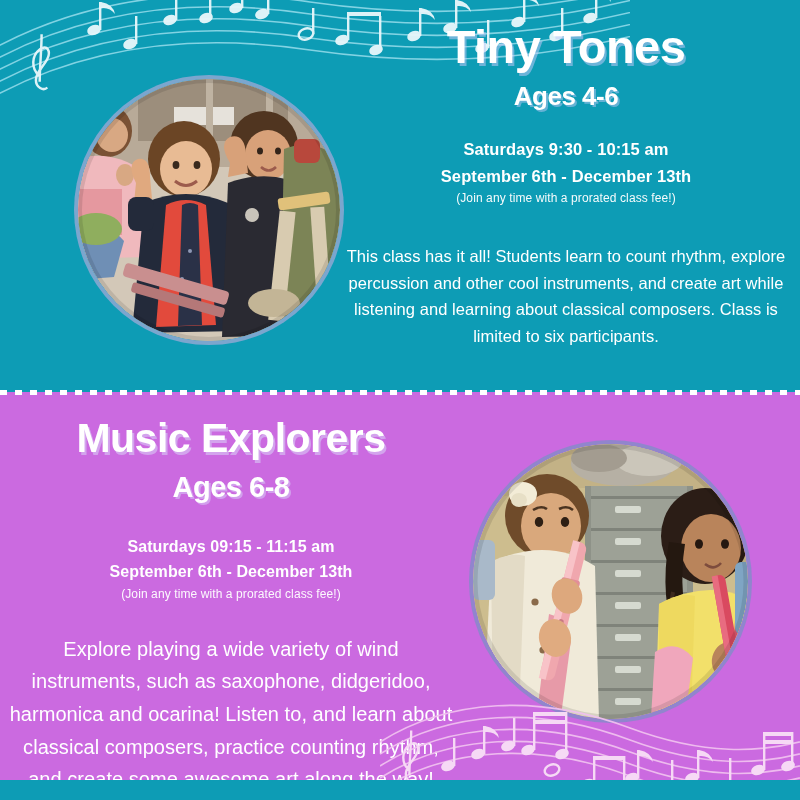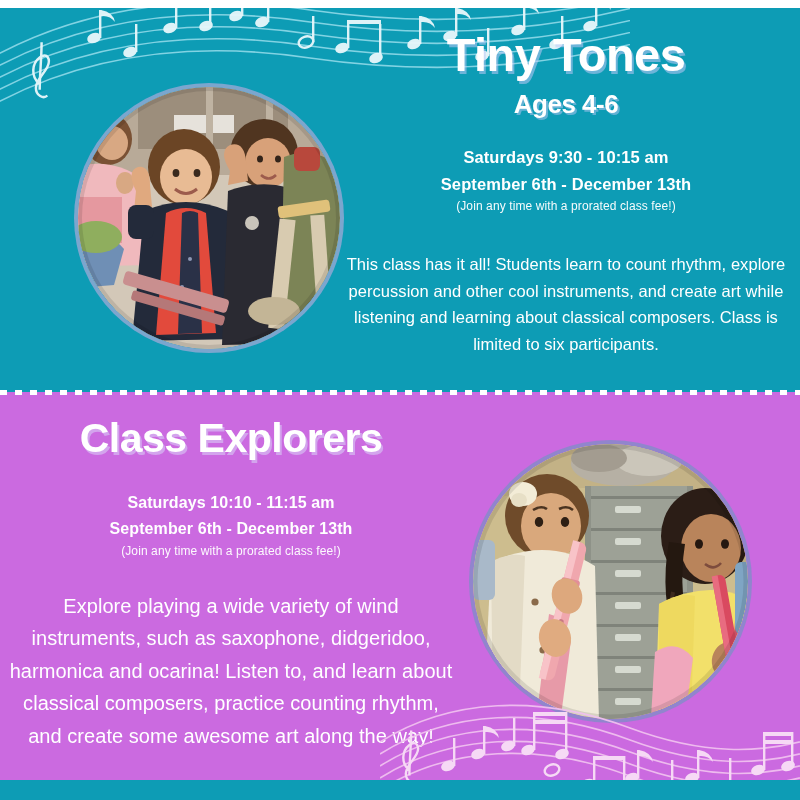--- a/index.html
+++ b/index.html
@@ -13,21 +13,21 @@
   .poster {
     position: relative;
     width: 800px;
     height: 800px;
     overflow: hidden;
   }
 
   
   .section-teal {
     position: absolute;
-    left: 0; top: 8px;
+    left: 0; top: 0;
     width: 800px;
     height: 392px;
     background: #0d9cb5;
     overflow: hidden;
   }
 
   
   .divider {
     position: absolute;
     left: 0;
@@ -406,23 +406,24 @@
           </g>
 
           <rect x="262" y="118" width="22" height="72" rx="6" fill="#7fa5c4"></rect>
           <rect x="0" y="96" width="22" height="60" rx="6" fill="#a9b9c9"></rect>
           <circle cx="137.5" cy="137.5" r="136" fill="none" stroke="rgba(0,0,0,0.10)" stroke-width="6"></circle>
         </g>
       </svg>
     </div>
 
     <div class="text-block" id="purple-text" style="top:24px;">
-      <div class="heading" id="purple-title">Class Explorers</div>
+      <div class="heading" id="purple-title">Music Explorers</div>
+      <div class="heading" id="purple-ages">Ages 6-8</div>
       <div class="schedule">
-        <div>Saturdays 10:10 - 11:15 am</div>
+        <div>Saturdays 09:15 - 11:15 am</div>
         <div>September 6th - December 13th</div>
         <div class="note-line">(Join any time with a prorated class fee!)</div>
       </div>
       <div class="description">Explore playing a wide variety of wind instruments, such as saxophone, didgeridoo, harmonica and ocarina! Listen to, and learn about classical composers, practice counting rhythm, and create some awesome art along the way!</div>
     </div>
 
     <svg class="staff-bottom" viewBox="0 0 430 130">
       <g fill="none" stroke="#f0c0ef" stroke-width="1.6" opacity="0.95">
         <path d="M0,50 C70,6 160,2 250,36 C320,62 380,64 440,44"></path>
         <path d="M0,62 C70,18 160,14 250,48 C320,74 380,76 440,56"></path>

